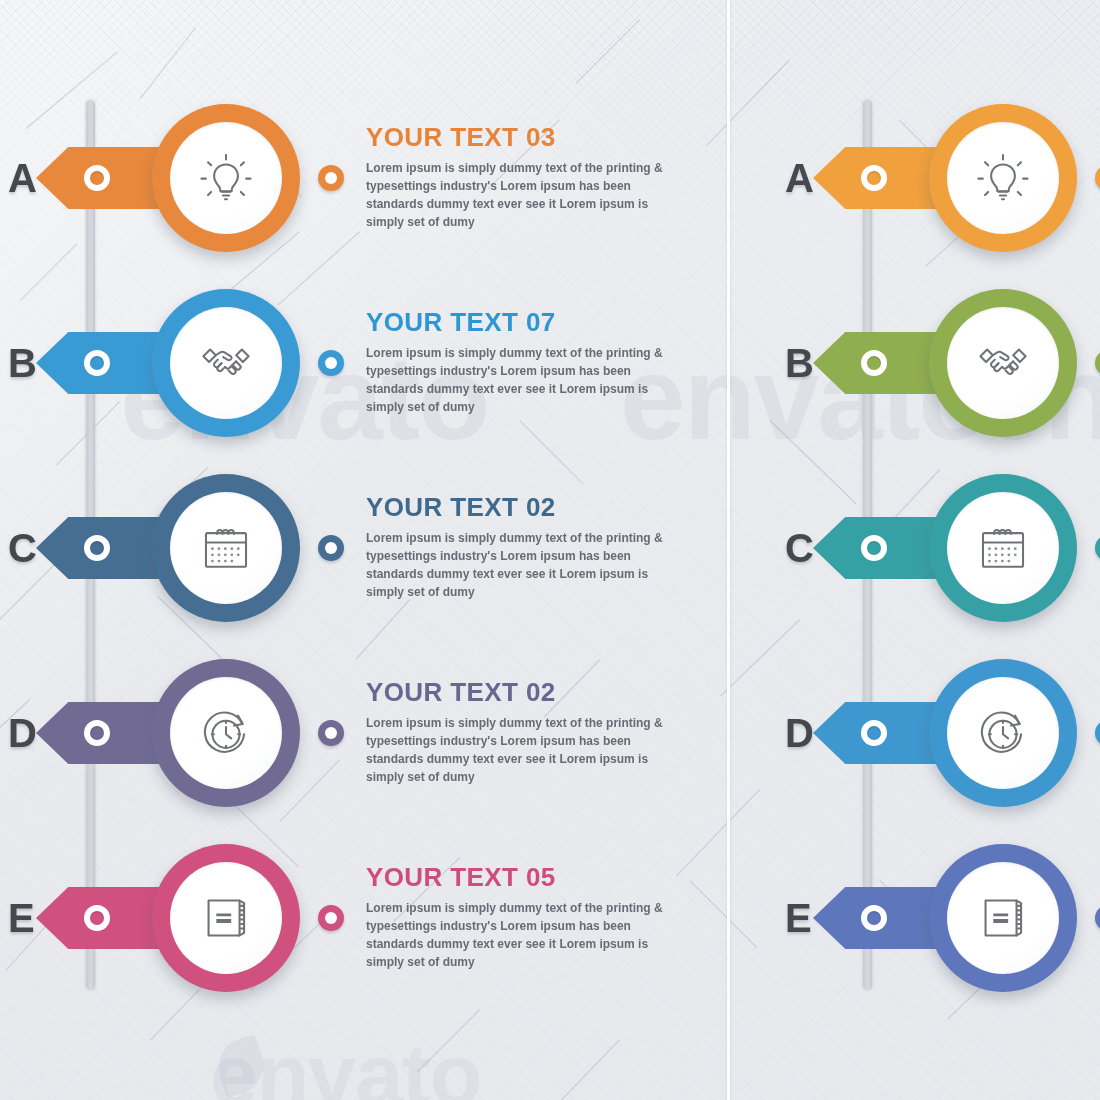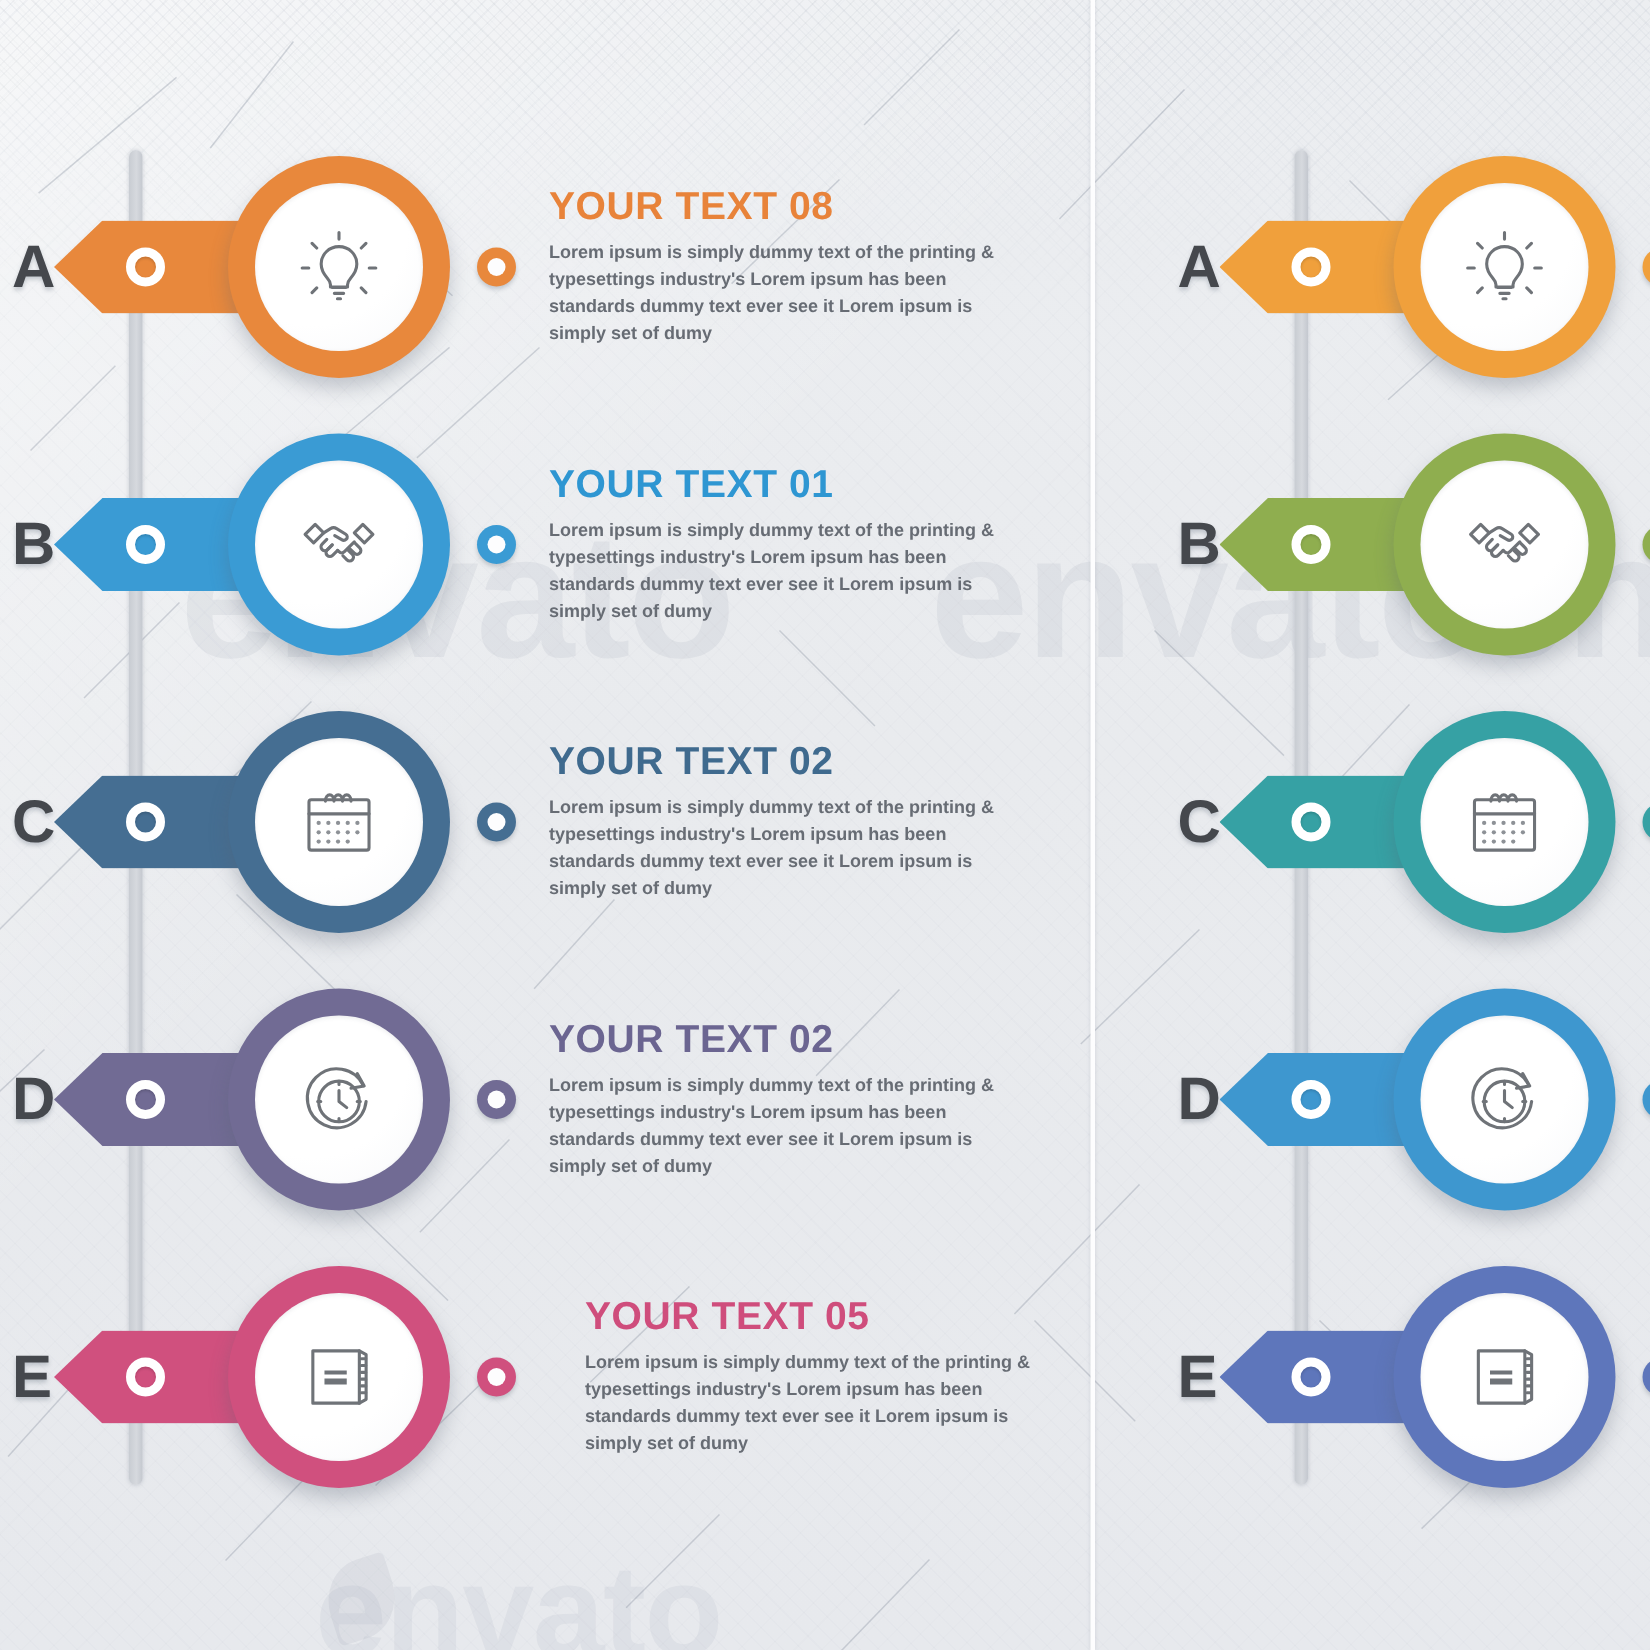--- a/index.html
+++ b/index.html
@@ -254,21 +254,21 @@
             <div class="medallion-inner">
               <svg viewBox="0 0 48 48">
       <path fill="none" stroke="#6f7378" stroke-width="1.6" stroke-linecap="round" stroke-linejoin="round" d="M24 13.5c-5.2 0-9.2 4-9.2 9 0 3.3 1.7 5.6 3.2 7.3 1 1.1 1.6 2.2 1.6 3.4v1.1h8.8v-1.1c0-1.2.6-2.3 1.6-3.4 1.5-1.7 3.2-4 3.2-7.3 0-5-4-9-9.2-9z"></path>
       <path fill="none" stroke="#6f7378" stroke-width="1.6" stroke-linecap="round" stroke-linejoin="round" d="M20.6 34.6h6.8M21.6 37.6h4.8M23.2 40.4h1.6"></path>
       <path fill="none" stroke="#6f7378" stroke-width="1.6" stroke-linecap="round" stroke-linejoin="round" d="M24 6.2v3.4M10.1 11.8l2.4 2.4M37.9 11.8l-2.4 2.4M5 24.5h3.4M39.6 24.5H43M10.1 37.2l2.4-2.4M37.9 37.2l-2.4-2.4"></path>
     </svg>
             </div>
           </div>
           <div class="dot" style="left: 318px; background: rgb(232, 136, 60);"></div>
           <div class="text-block" style="left: 366px;">
-            <div class="text-title" style="color: rgb(232, 131, 58);">YOUR TEXT 08</div>
+            <div class="text-title" style="color: rgb(232, 131, 58);">YOUR TEXT 03</div>
             <div class="text-body">Lorem ipsum is simply dummy text of the printing &amp; typesettings industry's Lorem ipsum has been standards dummy text ever see it Lorem ipsum is simply set of dumy</div>
           </div>
         </div>
         <div class="row" style="top: 268px;">
           <div class="row-letter" style="left: 8px;">B</div>
           <div class="tag" style="left: 36px; width: 170px; background: rgb(58, 155, 212);"></div>
           <div class="tag-hole" style="left: 84px;"></div>
           <div class="medallion" style="left: 152px; background: rgb(58, 155, 212);">
             <div class="medallion-inner">
               <svg viewBox="0 0 48 48">
@@ -278,21 +278,21 @@
       <path fill="none" stroke="#6f7378" stroke-width="1.6" stroke-linecap="round" stroke-linejoin="round" d="M31.9 22.6l-5.1 5.1c-.8.8-2 .8-2.8 0l-.7-.7"></path>
       <path fill="none" stroke="#6f7378" stroke-width="1.6" stroke-linecap="round" stroke-linejoin="round" d="M23.3 27l-2.6 2.6c-.8.8-2 .8-2.8 0-.8-.8-.8-2 0-2.8l2.6-2.6"></path>
       <path fill="none" stroke="#6f7378" stroke-width="1.6" stroke-linecap="round" stroke-linejoin="round" d="M20.5 24.2l-2.4 2.4c-.8.8-2 .8-2.8 0-.8-.8-.8-2 0-2.8l2.4-2.4"></path>
       <path fill="none" stroke="#6f7378" stroke-width="1.6" stroke-linecap="round" stroke-linejoin="round" d="M26 29.8l2.1 2.1c.8.8 2 .8 2.8 0 .8-.8.8-2 0-2.8l-2.1-2.1"></path>
       <path fill="none" stroke="#6f7378" stroke-width="1.6" stroke-linecap="round" stroke-linejoin="round" d="M29.6 26.2l2.3 2.3c.8.8 2 .8 2.8 0 .8-.8.8-2 0-2.8l-2.3-2.3"></path>
     </svg>
             </div>
           </div>
           <div class="dot" style="left: 318px; background: rgb(58, 155, 212);"></div>
           <div class="text-block" style="left: 366px;">
-            <div class="text-title" style="color: rgb(46, 150, 210);">YOUR TEXT 01</div>
+            <div class="text-title" style="color: rgb(46, 150, 210);">YOUR TEXT 07</div>
             <div class="text-body">Lorem ipsum is simply dummy text of the printing &amp; typesettings industry's Lorem ipsum has been standards dummy text ever see it Lorem ipsum is simply set of dumy</div>
           </div>
         </div>
         <div class="row" style="top: 453px;">
           <div class="row-letter" style="left: 8px;">C</div>
           <div class="tag" style="left: 36px; width: 170px; background: rgb(69, 110, 146);"></div>
           <div class="tag-hole" style="left: 84px;"></div>
           <div class="medallion" style="left: 152px; background: rgb(69, 110, 146);">
             <div class="medallion-inner">
               <svg viewBox="0 0 48 48">
@@ -353,21 +353,21 @@
             <div class="medallion-inner">
               <svg viewBox="0 0 48 48">
       <rect fill="none" stroke="#6f7378" stroke-width="1.6" stroke-linecap="round" stroke-linejoin="round" x="10.5" y="10.5" width="24" height="27"></rect>
       <path fill="none" stroke="#6f7378" stroke-width="1.6" stroke-linecap="round" stroke-linejoin="round" d="M34.5 10.5l3.5 2v23l-3.5 2"></path>
       <path fill="none" stroke="#6f7378" stroke-width="1.6" stroke-linecap="round" stroke-linejoin="round" d="M35.6 14.6h2.2M35.6 18.1h2.2M35.6 21.6h2.2M35.6 25.1h2.2M35.6 28.6h2.2M35.6 32.1h2.2"></path>
       <path fill="#6f7378" d="M16.5 20.6h11.5v2.1H16.5zM16.5 24.8h11.5v3.1H16.5z"></path>
     </svg>
             </div>
           </div>
           <div class="dot" style="left: 318px; background: rgb(208, 80, 126);"></div>
-          <div class="text-block" style="left: 366px; margin-left: 24px;">
+          <div class="text-block" style="left: 366px;">
             <div class="text-title" style="color: rgb(207, 77, 124);">YOUR TEXT 05</div>
             <div class="text-body">Lorem ipsum is simply dummy text of the printing &amp; typesettings industry's Lorem ipsum has been standards dummy text ever see it Lorem ipsum is simply set of dumy</div>
           </div>
         </div>
       </div>
   </div>
 
   <div id="panel-divider"></div>
 
   <div class="panel" id="panel-right">

